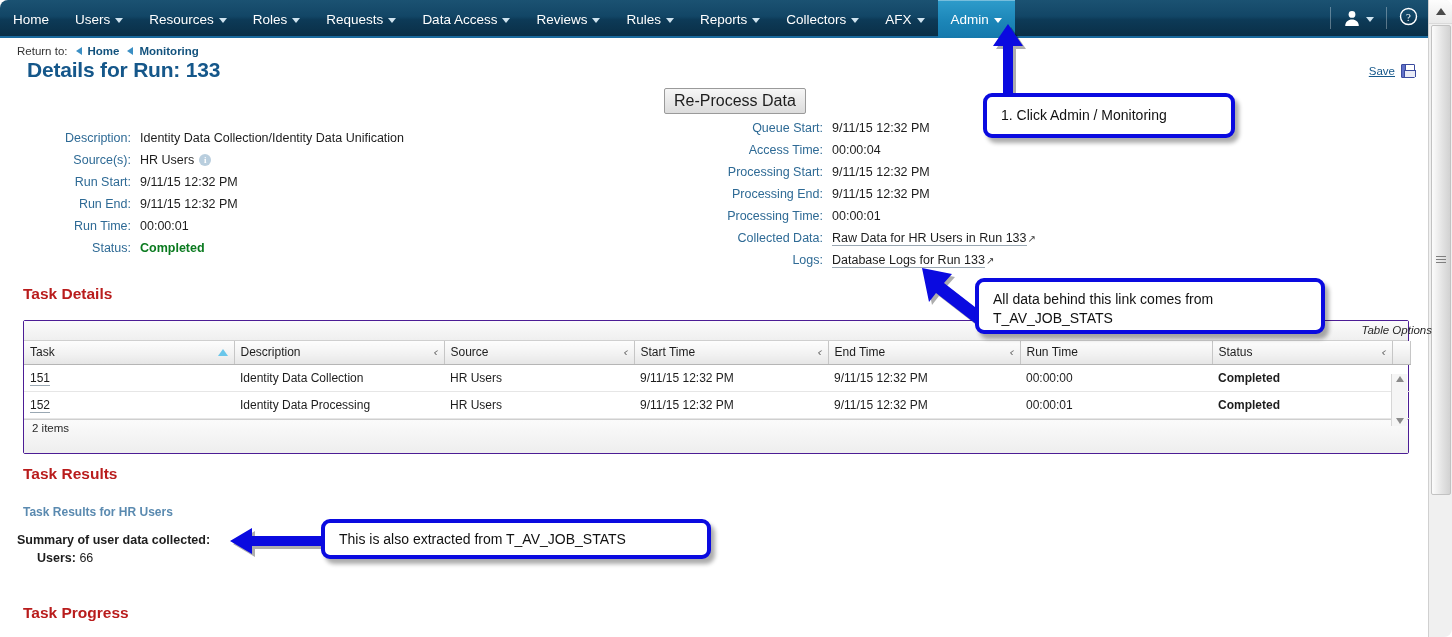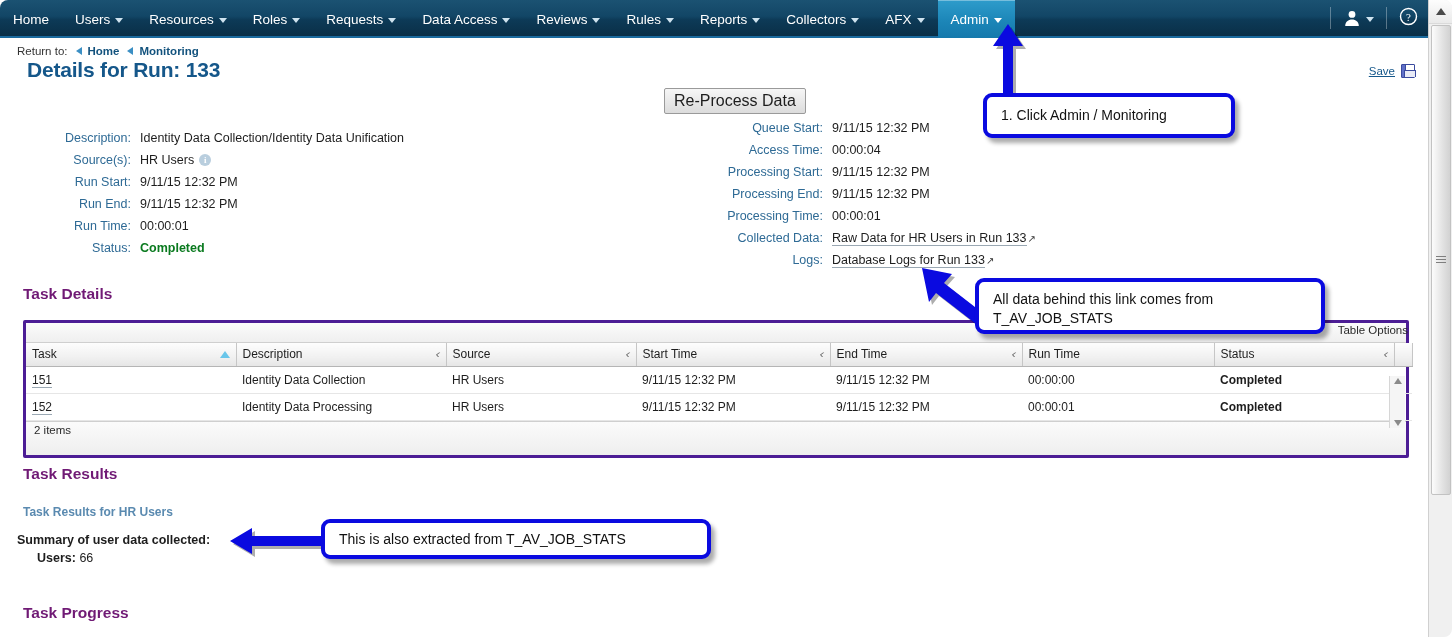--- a/index.html
+++ b/index.html
@@ -149,36 +149,37 @@
   .ext-link {
     color: #1d1d1d; text-decoration: none;
     border-bottom: 1px solid #9aa8b3;
     cursor: pointer;
   }
   .ext-arrow { font-size: 10px; color: #333; margin-left: 1px; }
 
   
   .section-head {
     position: absolute;
-    font-size: 15.5px; font-weight: bold; color: #701a75;
+    font-size: 15.5px; font-weight: bold; color: #b91c1c;
   }
   #head-task-details { top: 285px; left: 23px; }
   #head-task-results { top: 465px; left: 23px; }
   #head-task-progress { top: 604px; left: 23px; }
 
   
   .table-options {
-    position: absolute; top: 324px; right: 44px;
+    position: absolute; top: 324px; right: 20px;
     font-size: 11.5px; color: #2a2a2a; cursor: pointer;
     z-index: 3;
+    font-style: italic;
   }
   .table-wrap {
     position: absolute; top: 320px; left: 23px;
     width: 1386px;
-    border: 3px solid #4c1d95;
+    border: 1px solid #4c1d95;
     background: #ffffff;
     border-radius: 2px;
   }
   .table-toolbar {
     height: 20px;
     background: linear-gradient(to bottom, #fbfbfb, #efefef);
     border-bottom: 1px solid #cfcfcf;
   }
   table.grid {
     border-collapse: collapse; width: 100%;

